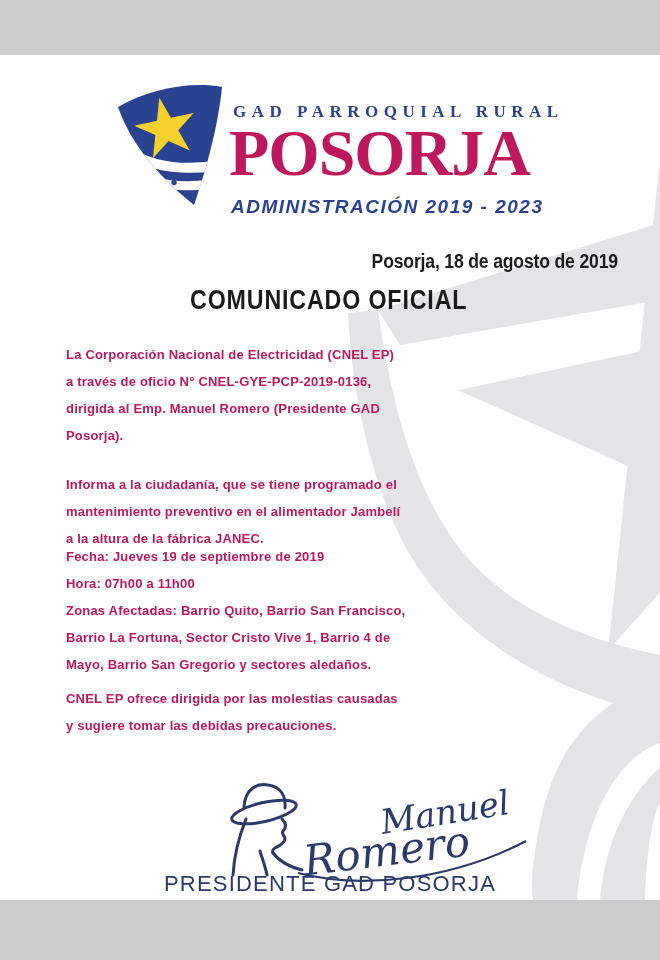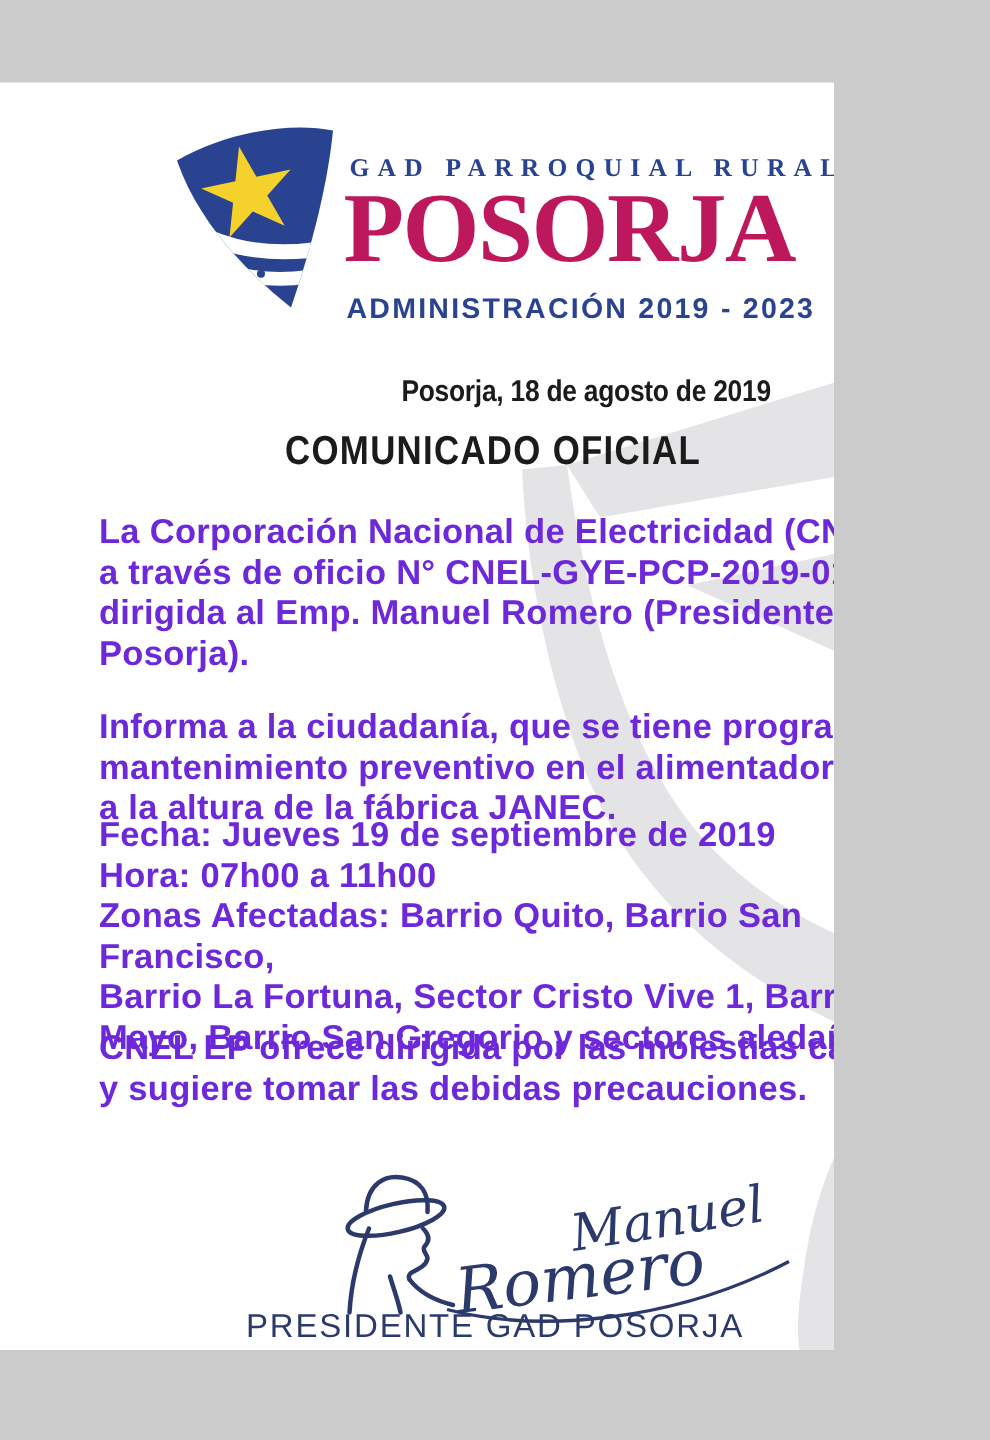--- a/index.html
+++ b/index.html
@@ -6,62 +6,62 @@
   body{
     width:660px;height:960px;
     font-family:"Liberation Sans", sans-serif;
     background:#cbcbcb;
   }
   .canvas{position:relative;width:660px;height:960px;background:#cbcbcb;overflow:hidden;}
   .band{position:absolute;left:0;width:660px;background:#cbcbcb;}
   .band-top{top:0;height:55px;}
   .band-bottom{top:900px;height:60px;}
   .page{
-    position:absolute;top:55px;left:0;width:556px;height:845px;
+    position:absolute;top:55px;left:0;width:660px;height:845px;
     background:#ffffff;overflow:hidden;
   }
   .page > *{position:absolute;}
   .watermark{left:0;top:0;width:660px;height:845px;z-index:0;}
   .fg{z-index:2;}
 
   
   .flag-svg{left:103px;top:17px;width:126px;height:136px;}
   .logo-tagline{
     left:233px;top:47px;
     font-family:"Liberation Serif", serif;font-weight:bold;
     font-size:17px;letter-spacing:5.5px;color:#2a4391;white-space:nowrap;
   }
   .logo-name{
     left:229px;top:60px;
     font-family:"Liberation Serif", serif;font-weight:bold;
     font-size:66px;letter-spacing:-1px;color:#be185d;white-space:nowrap;
   }
   .logo-admin{
     left:231px;top:141px;
-    font-weight:bold;
+    font-weight:bold;font-style:italic;
     font-size:19px;letter-spacing:1.5px;color:#2a4391;white-space:nowrap;
   }
 
   
   .date-line{
     right:42px;top:195px;
     font-weight:bold;font-size:20px;color:#1b1b1b;white-space:nowrap;
     transform:scaleX(0.88);transform-origin:right center;letter-spacing:-0.2px;
   }
   .doc-title{
     left:190px;top:230px;
     font-weight:bold;font-size:27px;color:#1b1b1b;white-space:nowrap;
     transform:scaleX(0.86);transform-origin:left center;letter-spacing:1px;
   }
 
   
   .para{
     left:66px;width:590px;
-    font-weight:bold;font-size:23px;line-height:27px;letter-spacing:0.2px;
-    color:#6d28d9;white-space:pre-line;
+    font-weight:bold;font-size:13px;line-height:27px;letter-spacing:0.2px;
+    color:#be185d;white-space:pre-line;
   }
   .p1{top:286px;}
   .p2{top:416px;}
   .p3{top:488px;}
   .p4{top:630px;}
 
   
   .hat-svg{left:222px;top:722px;width:90px;height:100px;}
   .script-svg{left:290px;top:730px;width:250px;height:105px;}
   .sig-role{

